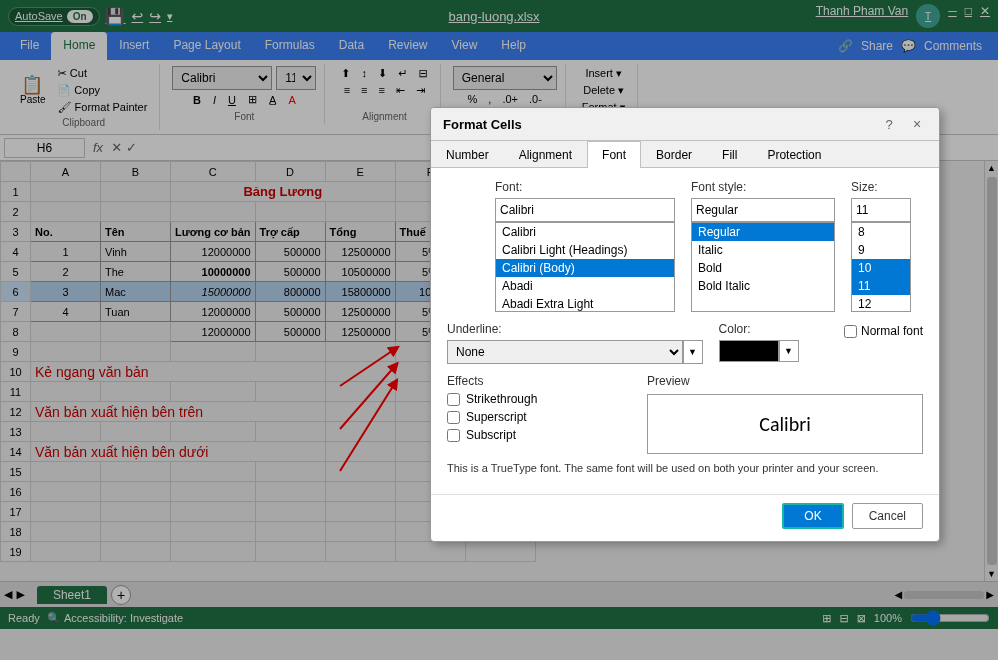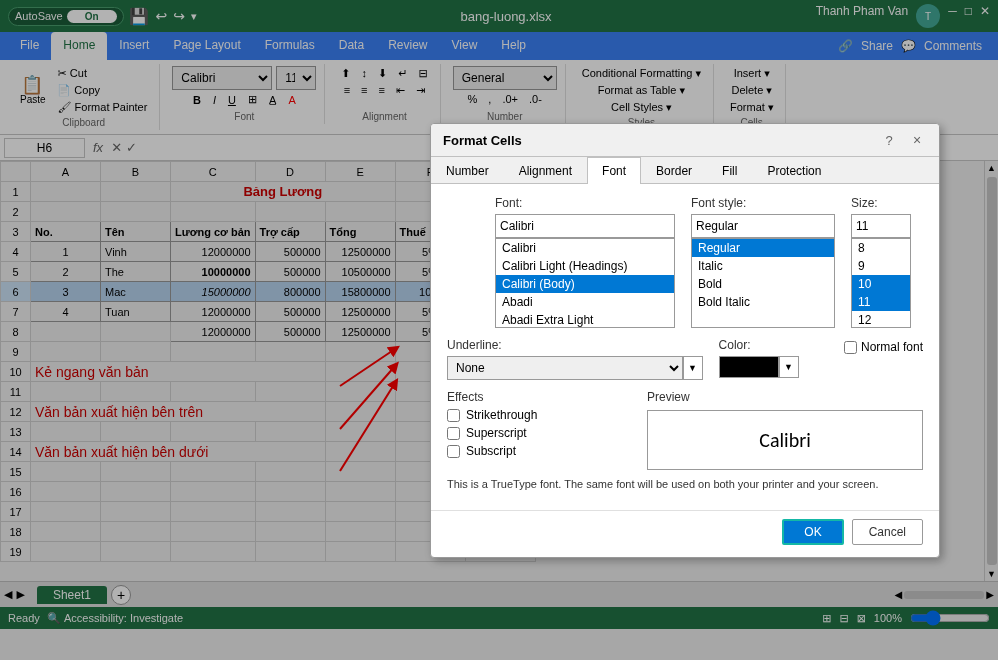--- a/index.html
+++ b/index.html
@@ -7,34 +7,35 @@
 
     
     .title-bar {
       background: #217346;
       color: white;
       height: 32px;
       display: flex;
       align-items: center;
       padding: 0 8px;
       justify-content: space-between;
+      text-decoration: underline;
     }
     .title-bar-left { display: flex; align-items: center; gap: 6px; font-size: 12px; }
     .title-bar-center { font-size: 13px; font-weight: 400; }
     .title-bar-right { display: flex; align-items: flex-start; gap: 8px; font-size: 12px; }
     .autosave-toggle {
       background: #1a5c38;
       border: 1px solid #4a9e6e;
       border-radius: 10px;
       padding: 2px 6px;
       font-size: 11px;
       color: white;
       display: flex; align-items: center; gap: 4px;
     }
-    .toggle-on { background: #fff; border-radius: 8px; padding: 1px 18px; color: #217346; font-weight: bold; font-size: 10px; }
+    .toggle-on { background: #fff; border-radius: 8px; padding: 1px 6px; color: #217346; font-weight: bold; font-size: 10px; }
 
     
     .ribbon { background: #217346; }
     .ribbon-tabs {
       display: flex;
       background: #3b82f6;
       padding: 0 8px;
     }
     .ribbon-tab {
       padding: 6px 12px;
@@ -158,21 +159,21 @@
       position: fixed;
       top: 0; left: 0; width: 100%; height: 100%;
       background: rgba(0,0,0,0.3);
       display: flex;
       align-items: flex-start;
       justify-content: flex-start;
       z-index: 100;
     }
     .modal {
       position: absolute;
-      top: 123px;
+      top: 107px;
       left: 430px;
       width: 510px;
       background: white;
       border: 1px solid #999;
       box-shadow: 3px 3px 10px rgba(0,0,0,0.3);
       border-radius: 4px;
     }
     .modal-title-bar {
       background: #f0f0f0;
       border-bottom: 1px solid #c0c0c0;
@@ -377,28 +378,20 @@
       <div style="display:flex;gap:3px;">
         <span class="small-btn">%</span>
         <span class="small-btn">,</span>
         <span class="small-btn">.0+</span>
         <span class="small-btn">.0-</span>
       </div>
     </div>
     <span class="ribbon-group-label">Number</span>
   </div>
 
-  <div class="ribbon-group">
-    <div class="ribbon-group-content" style="flex-direction:column;gap:2px;">
-      <div class="small-btn">Conditional Formatting ▾</div>
-      <div class="small-btn">Format as Table ▾</div>
-      <div class="small-btn">Cell Styles ▾</div>
-    </div>
-    <span class="ribbon-group-label">Styles</span>
-  </div>
 
   <div class="ribbon-group">
     <div class="ribbon-group-content" style="flex-direction:column;gap:2px;">
       <div class="small-btn">Insert ▾</div>
       <div class="small-btn">Delete ▾</div>
       <div class="small-btn">Format ▾</div>
     </div>
     <span class="ribbon-group-label">Cells</span>
   </div>
 </div>

